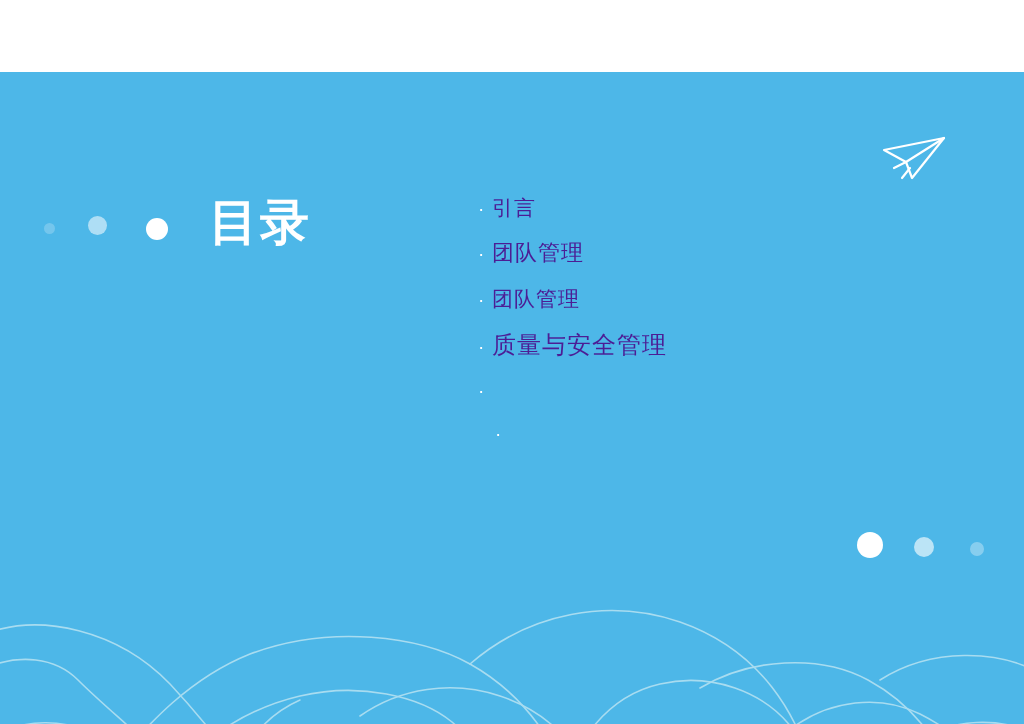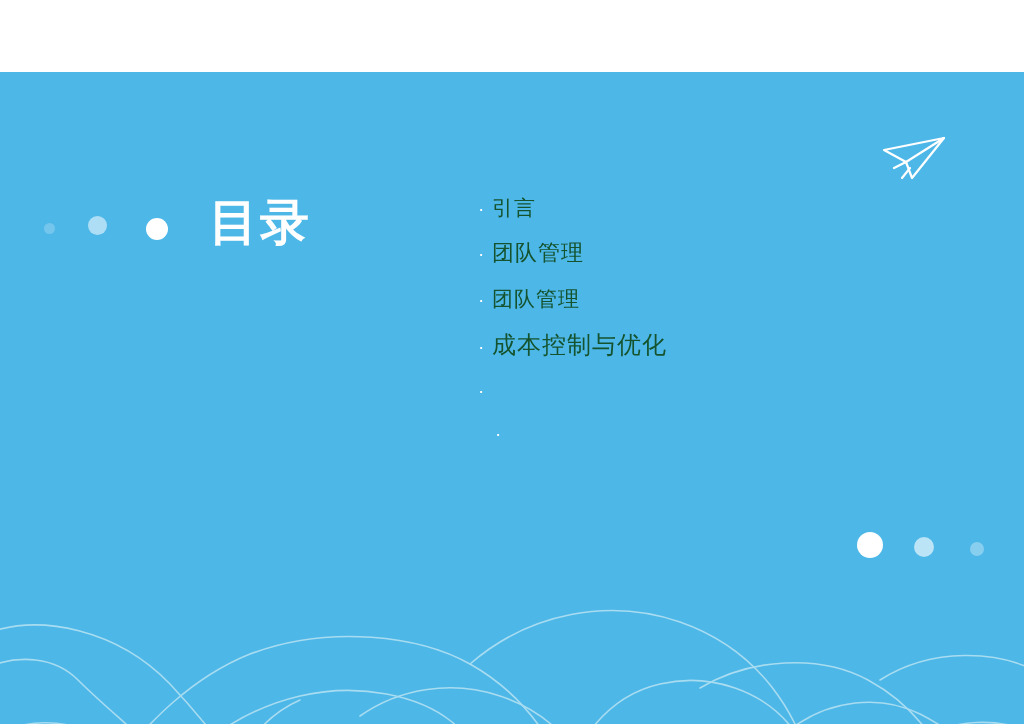--- a/index.html
+++ b/index.html
@@ -99,21 +99,21 @@
     width: 14px;
     font-size: 19px;
     line-height: 1;
     color: #ffffff;
     flex: 0 0 auto;
   }
   .toc-label {
     font-size: 22px;
     line-height: 1;
     letter-spacing: 1px;
-    color: #14532d;
+    color: #4c1d95;
     text-align: center;
   }
   
   .toc-item.size-0 .toc-label { font-size: 21px; }
   .toc-item.size-1 .toc-label { font-size: 22px; }
   .toc-item.size-2 .toc-label { font-size: 21px; }
   .toc-item.size-3 .toc-label { font-size: 24px; }
   .toc-item.size-4 .toc-label { font-size: 24px; }
   .toc-item.size-5 .toc-label { font-size: 25px; }
   .toc-item.indent { margin-left: 17px; }
@@ -179,21 +179,21 @@
         <span class="toc-label">团队管理</span>
       </div>
 
       <div class="toc-item size-2">
         <span class="toc-bullet">·</span>
         <span class="toc-label">团队管理</span>
       </div>
 
       <div class="toc-item size-3">
         <span class="toc-bullet">·</span>
-        <span class="toc-label">成本控制与优化</span>
+        <span class="toc-label">质量与安全管理</span>
       </div>
 
       <div class="toc-item size-4">
         <span class="toc-bullet">·</span>
       </div>
 
       <div class="toc-item size-5 indent">
         <span class="toc-bullet">·</span>
       </div>
 

